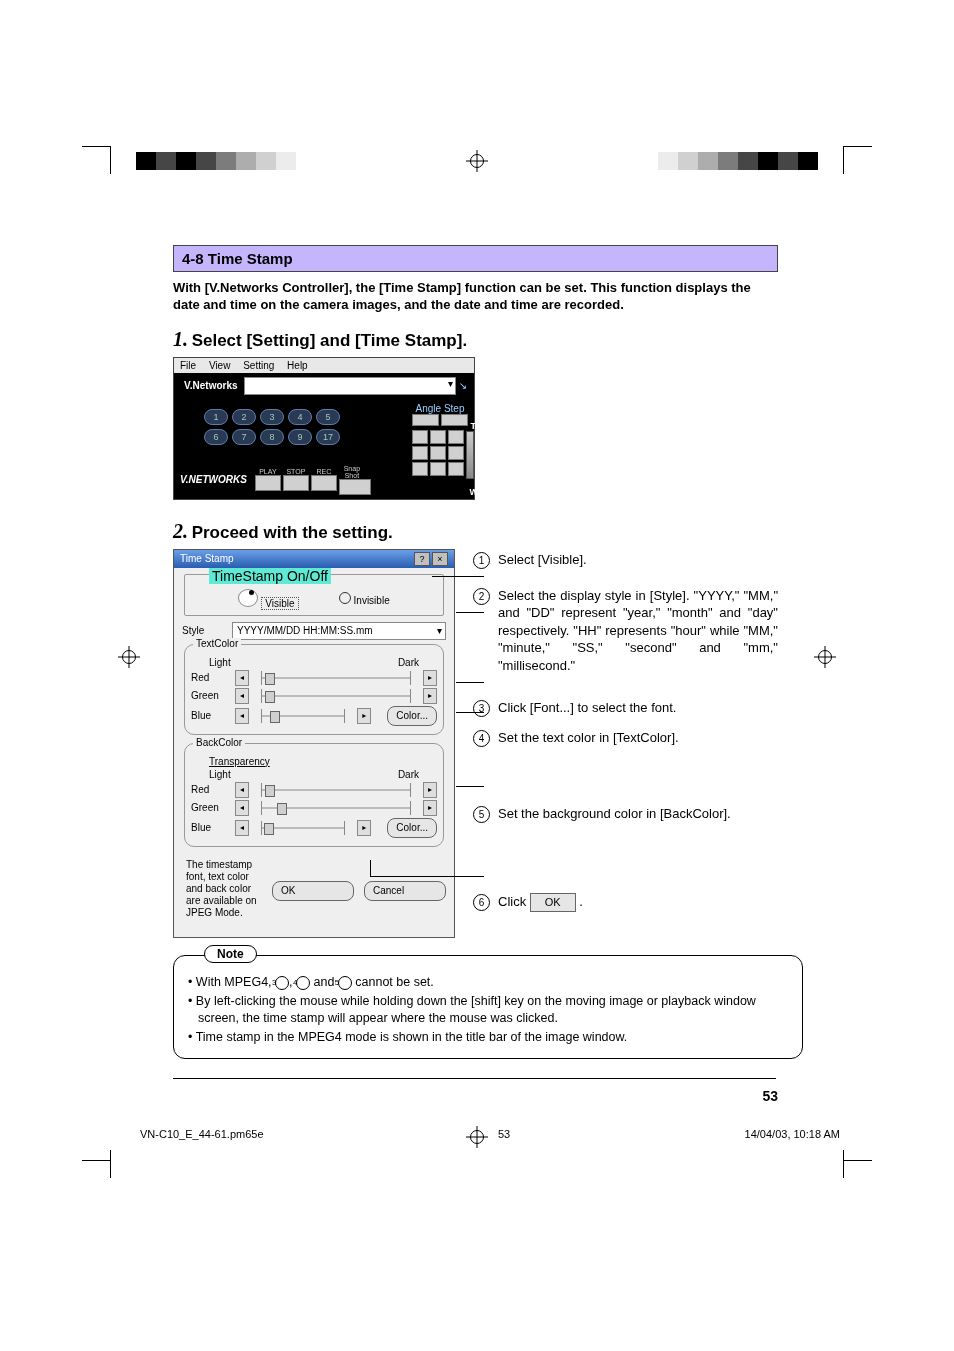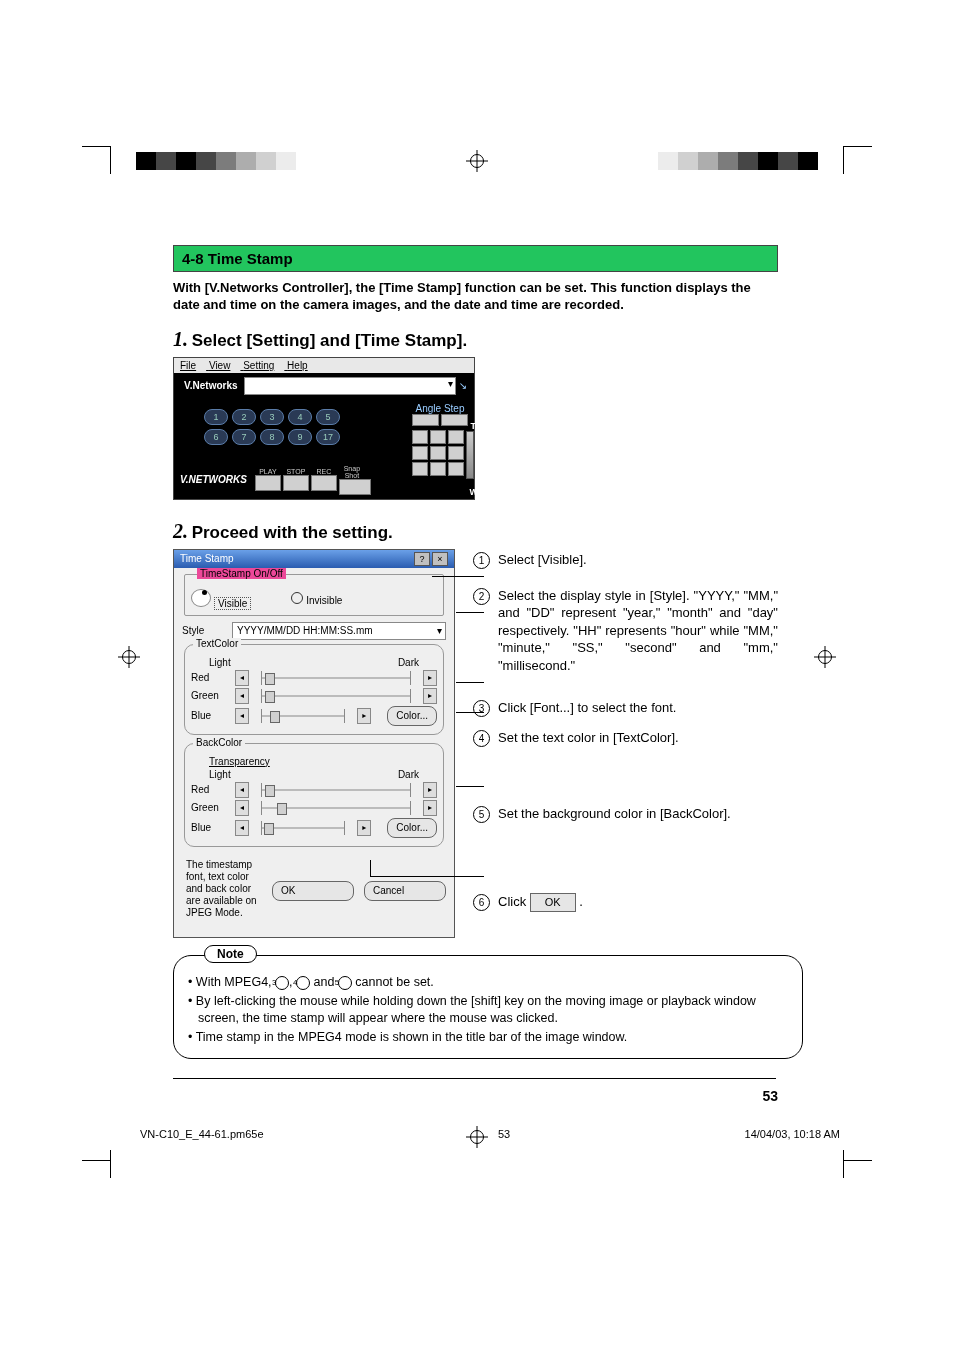--- a/index.html
+++ b/index.html
@@ -1,27 +1,27 @@
 <!DOCTYPE html>
 <html><head>
 <meta charset="utf-8">
 <style>
 body { margin: 0; background: #fff; font-family: Arial, Helvetica, sans-serif; font-size: 13px; color: #000; }
 .page { width: 954px; height: 1351px; position: relative; }
 .content-area { position: absolute; left: 173px; top: 245px; width: 605px; }
-.section-header { background: #22c55e; padding: 4px 8px; font-weight: bold; font-size: 15px; border: 1px solid #444; }
+.section-header { background: #c4b5fd; padding: 4px 8px; font-weight: bold; font-size: 15px; border: 1px solid #444; }
 .intro { font-weight: bold; margin-top: 8px; line-height: 1.3; }
 .step-row { margin-top: 14px; }
 .step-num { font-family: "Times New Roman", serif; font-style: italic; font-weight: bold; font-size: 20px; }
 .step-text { font-weight: bold; font-size: 17px; }
 .controller-box { margin-top: 6px; width: 300px; border: 1px solid #444; background: #e8e8e8; font-size: 10px; }
 .titlebar { display:flex; align-items:center; background: linear-gradient(#6aa0e8,#2a5cb0); color:#fff; padding:2px 4px; font-size:10px; }
 .titlebar .btns { margin-left:auto; display:flex; gap:2px;}
 .win-btn { width:14px; height:12px; background:#c0c0c0; border:1px solid #555; display:flex; align-items:center; justify-content:center; font-size:9px; color:#000;}
-.menu-row { background:#e8e8e8; padding:2px 6px; font-size:10px;text-decoration:underline; }
+.menu-row { background:#e8e8e8; padding:2px 6px; font-size:10px; }
 .menu-row span { margin-right:10px; }
 .urow { background:#000; color:#fff; padding:4px; display:flex; align-items:center;}
 .urow .lbl { font-size:10px; font-weight:bold; padding:0 6px;}
 .combo { flex:1; height:16px; background:#fff; border:1px solid #888; position:relative;}
 .combo::after { content:"▾"; position:absolute; right:2px; top:0; font-size:10px; color:#000;}
 .blackzone { background:#000; padding:6px; position:relative; height:88px;}
 .preset-row { display:flex; gap:4px; margin:4px 0 0 24px;}
 .preset { width:22px; height:14px; border:1px solid #5a7ca8; border-radius:8px; background:#2a3a55; color:#9cb; font-size:9px; display:flex; align-items:center; justify-content:center;}
 .anglesec { position:absolute; right:6px; top:4px; width:56px;}
 .anglesec .lbl { color:#9cf; font-size:10px; text-align:center;}
@@ -31,22 +31,22 @@
 .logo { color:#fff; font-style:italic; font-size:10px; font-weight:bold; margin-right:6px;}
 .plabel { color:#ccc; font-size:7px; text-align:center; width:26px;}
 .pbtn { width:24px; height:14px; background:#d0d0d0; border:1px solid #777;}
 
 .lower-flex { display:flex; align-items:flex-start; margin-top:6px; }
 .dialog { width:280px; border:1px solid #555; background:#efefef; font-size:10px; position:relative;}
 .dlg-title { background: linear-gradient(#6aa0e8,#2a5cb0); color:#fff; padding:2px 6px; display:flex; align-items:center;}
 .dlg-title .btns { margin-left:auto; display:flex; gap:2px;}
 .dlg-body { padding:6px 8px 10px;}
 .group { border:1px solid #999; margin:0 2px 6px; padding:14px 6px 6px; position:relative; border-radius:1px;}
-.group .caption { position:absolute; top:-7px; left:12px; background:#ec4899; padding:0 3px; font-size:10px;}
-.radio-row { display:flex; align-items:center; justify-content:flex-start; gap:40px; font-size:10px;}
+.group .caption { position:absolute; top:-7px; left:24px; background:#5eead4; padding:0 3px; font-size:14px;}
+.radio-row { display:flex; align-items:center; justify-content:center; gap:40px; font-size:10px;}
 .radio { width:10px; height:10px; border:1px solid #333; border-radius:50%; display:inline-flex; align-items:center; justify-content:center; margin-right:3px;}
 .radio.sel::after { content:""; width:5px; height:5px; background:#000; border-radius:50%;}
 .dotted-focus { border:1px dotted #555; padding:0 3px;}
 .field-row { display:flex; align-items:center; gap:6px; margin:4px 0;}
 .field-row .lab { width:44px;}
 .sel { flex:1; height:16px; border:1px solid #888; background:#fff; position:relative; font-size:10px; padding:0 4px; line-height:16px;}
 .sel::after { content:"▾"; position:absolute; right:3px; top:0;}
 .preview { flex:1; height:16px; border:1px solid #000; background:#000; color:#fff; font-family:monospace; font-size:11px; text-align:center; line-height:16px;}
 .btn { height:18px; padding:0 8px; border:1px solid #666; background:#e6e6e6; border-radius:8px; font-size:10px; display:inline-flex; align-items:center;}
 .color-group { border:1px solid #999; margin:2px 2px 8px; padding:12px 6px 6px; position:relative; border-radius:10px;}
@@ -60,21 +60,21 @@
 .thumb { position:absolute; top:2px; width:8px; height:10px; background:#d0d0d0; border:1px solid #666;}
 .foot-note { font-size:10px; margin:4px 4px 8px; line-height:1.2;}
 .dlg-btn { width:64px; text-align:center;}
 
 .right-annots { margin-left:18px; flex:1; font-size:13px;}
 .annot { display:flex; align-items:flex-start; gap:8px; margin-bottom:12px;}
 .circ { width:15px; height:15px; border:1px solid #000; border-radius:50%; font-size:10px; display:flex; align-items:center; justify-content:center; flex-shrink:0; margin-top:1px;}
 .annot .txt { flex:1; line-height:1.35;}
 .ok-inline { display:inline-block; border:1px solid #666; background:#e6e6e6; padding:1px 14px; font-size:11px; vertical-align:middle;}
 
-.note-box { position:absolute; left:173px; top:955px; width:600px; border:1px solid #000; border-radius:18px; padding:18px 14px 10px; }
+.note-box { position:absolute; left:173px; top:955px; width:600px; border:1px solid #000; border-radius:12px; padding:18px 14px 10px; }
 .note-badge { position:absolute; top:-11px; left:30px; background:#fff; border:1px solid #000; border-radius:10px; padding:1px 12px; font-size:12px; font-weight:bold;}
 .note-box ul { margin:0; padding:0; list-style:none; font-size:12.5px; line-height:1.35;}
 .note-box li { text-indent:-10px; padding-left:10px; margin-bottom:2px;}
 .note-box .inc { width:12px; height:12px; border:1px solid #000; border-radius:50%; font-size:8px; display:inline-flex; align-items:center; justify-content:center; position:relative; top:-1px;}
 
 .page-num { position:absolute; right:176px; top:1088px; font-weight:bold; font-size:14px;}
 .footer { position:absolute; left:140px; top:1128px; width:700px; font-size:11px; display:flex; justify-content:space-between; border-top: none; }
 
 .top-marks { position:absolute; top:152px; left:0; width:954px; height:24px;}
 .strip { position:absolute; top:0; height:18px; display:flex;}

